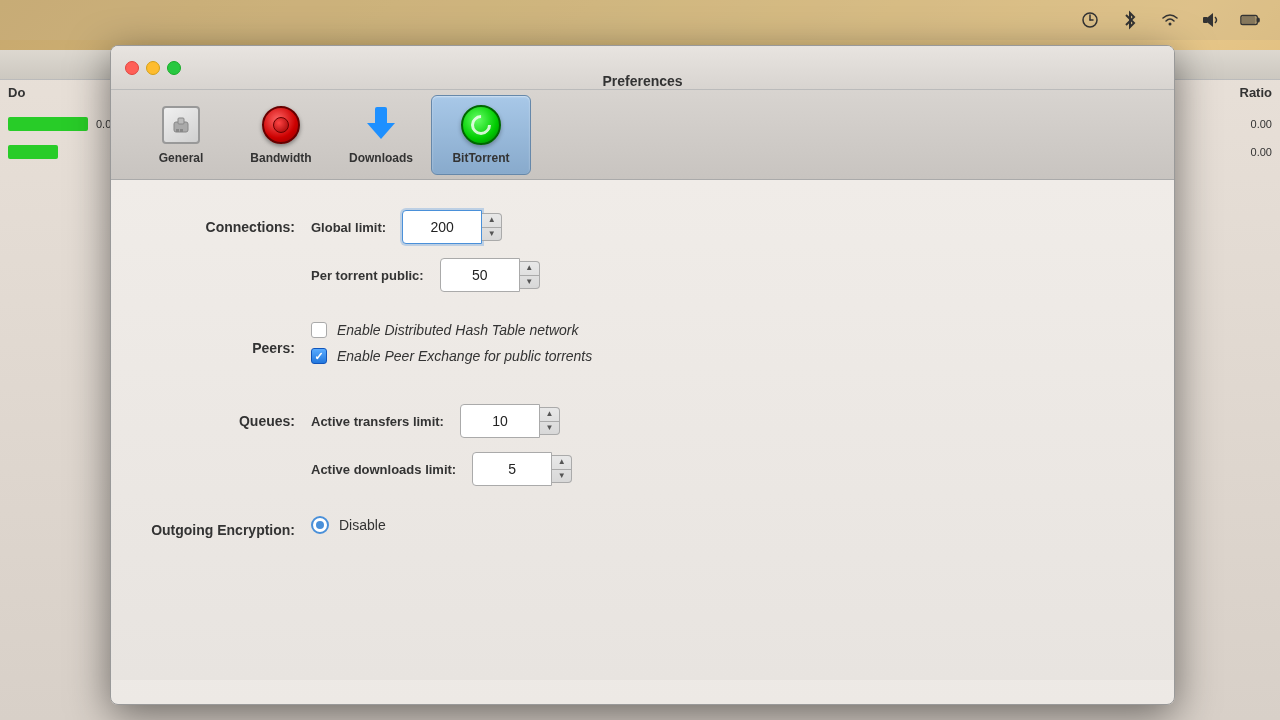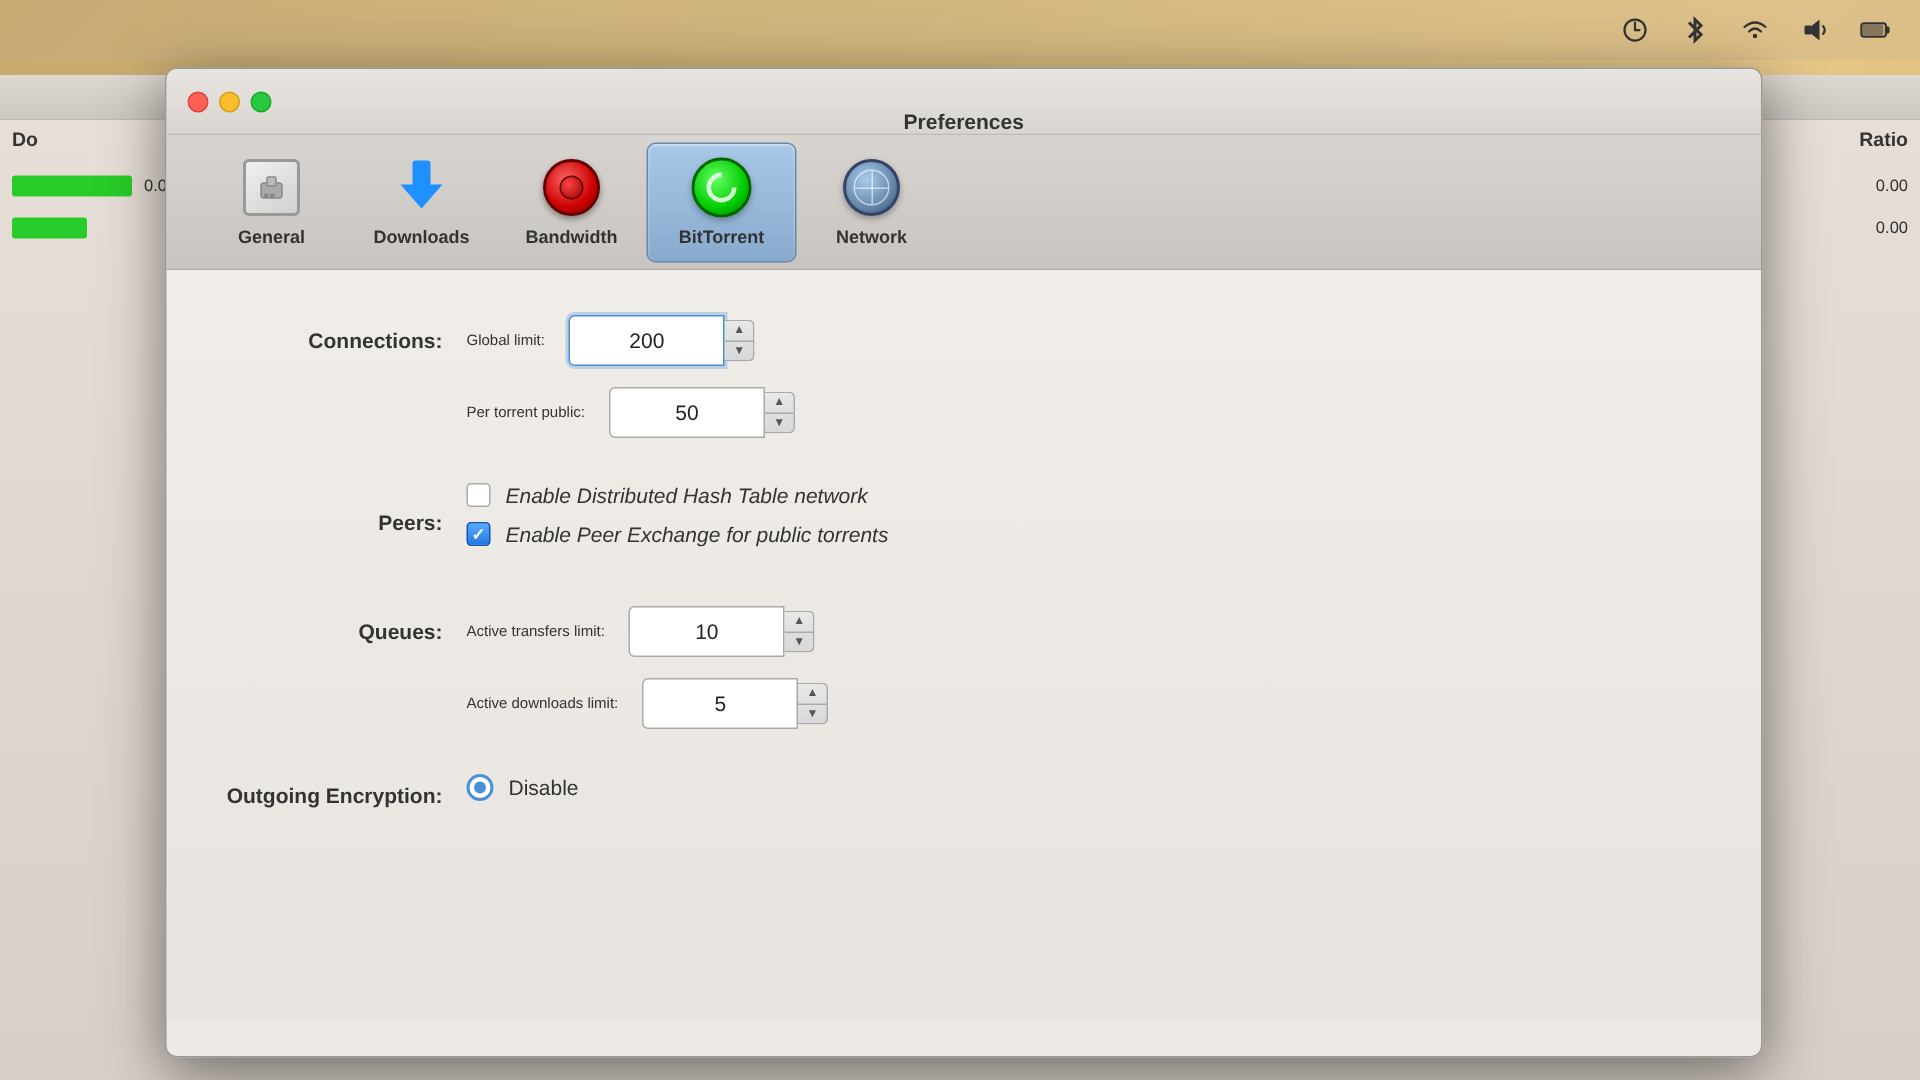--- a/index.html
+++ b/index.html
@@ -330,33 +330,34 @@
     .section-label {
       width: 160px;
       text-align: right;
       font-size: 14px;
       font-weight: 600;
       color: #333;
       padding-right: 16px;
     }
 
     .field-label {
-      font-size: 10px;
+      font-size: 13px;
       color: #333;
       margin-right: 16px;
+      font-weight: bold;
     }
 
     
     .number-input-wrapper {
       display: flex;
       align-items: center;
     }
 
     .number-input {
-      width: 104px;
+      width: 80px;
       height: 28px;
       border: 1px solid #aaa;
       border-radius: 4px 0 0 4px;
       background: white;
       font-size: 14px;
       text-align: center;
       color: #222;
       padding: 16px 4px;
       outline: none;
     }
@@ -553,52 +554,44 @@
             <rect x="6" y="15" width="3" height="3" fill="#888"></rect>
             <rect x="10" y="15" width="3" height="3" fill="#888"></rect>
           </svg>
         </div>
       </div>
       <span class="toolbar-label">General</span>
     </div>
 
     <div class="toolbar-item">
       <div class="toolbar-icon">
+        <div class="icon-bandwidth"></div>
+      </div>
+      <span class="toolbar-label">Bandwidth</span>
+    </div>
+
+    <div class="toolbar-item">
+      <div class="toolbar-icon">
         <svg width="38" height="40" viewBox="0 0 38 40">
           <rect x="13" y="2" width="12" height="18" rx="2" fill="#1e90ff"></rect>
           <polygon points="5,18 19,34 33,18" fill="#1e90ff"></polygon>
         </svg>
       </div>
       <span class="toolbar-label">Downloads</span>
     </div>
 
-    <div class="toolbar-item">
-      <div class="toolbar-icon">
-        <div class="icon-bandwidth"></div>
-      </div>
-      <span class="toolbar-label">Bandwidth</span>
-    </div>
-
     <div class="toolbar-item active">
       <div class="toolbar-icon">
         <div class="icon-bittorrent">
           <div class="icon-bittorrent-inner"></div>
         </div>
       </div>
       <span class="toolbar-label">BitTorrent</span>
     </div>
 
-    <div class="toolbar-item">
-      <div class="toolbar-icon">
-        <div class="icon-network">
-          <div class="globe-lines"></div>
-        </div>
-      </div>
-      <span class="toolbar-label">Network</span>
-    </div>
 
   </div>
 
   <div class="content">
 
     <div class="section">
 
       <div class="form-row">
         <span class="section-label">Connections:</span>
         <span class="field-label">Global limit:</span>

